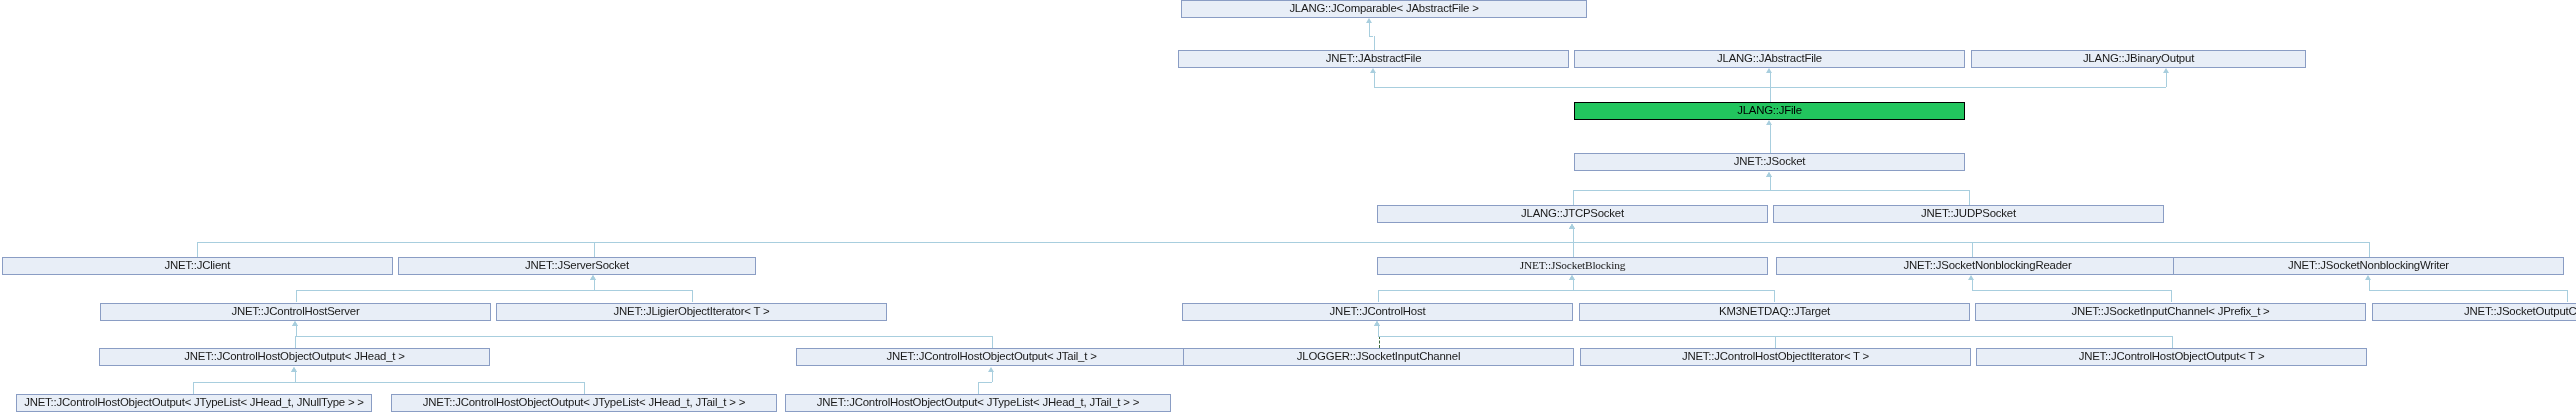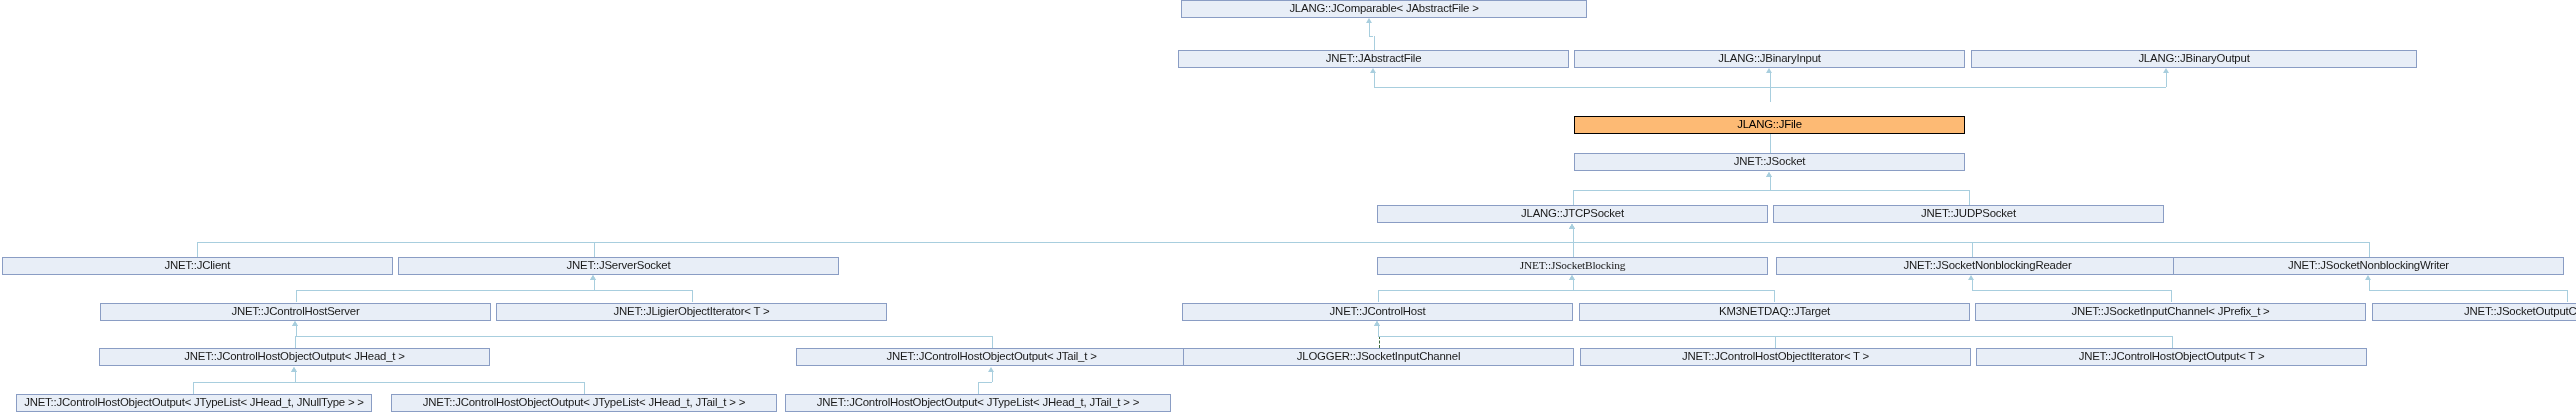--- a/index.html
+++ b/index.html
@@ -29,24 +29,23 @@
     align-items: center;
     justify-content: center;
     text-align: center;
     white-space: nowrap;
     letter-spacing: -0.2px;
     height: 17.5px;
     cursor: pointer;
     user-select: none;
   }
   .node.current {
-    background: #fdba74;
+    background: #22c55e;
     border: 1.3px solid #000000;
     color: #000000;
-    margin-top: 14px;
   }
   .edge {
     position: absolute;
     background: #a8cede;
   }
   .edge.v { width: 0.9px; }
   .edge.h { height: 0.9px; }
   .arrow {
     position: absolute;
     width: 0;
@@ -169,41 +168,41 @@
       <div class="edge v" style="left: 978px; top: 382px; height: 12.3px;"></div>
     </div>
   <div id="node-layer">
       <div class="node" style="left: 1181px; top: 0px; width: 406px;">
         <span>JLANG::JComparable&lt; JAbstractFile &gt;</span>
       </div>
       <div class="node" style="left: 1178px; top: 50px; width: 391px;">
         <span>JNET::JAbstractFile</span>
       </div>
       <div class="node" style="left: 1574px; top: 50px; width: 391px;">
-        <span>JLANG::JBinaryInput</span>
-      </div>
-      <div class="node" style="left: 1971px; top: 50px; width: 446px;">
+        <span>JLANG::JAbstractFile</span>
+      </div>
+      <div class="node" style="left: 1971px; top: 50px; width: 335px;">
         <span>JLANG::JBinaryOutput</span>
       </div>
       <div class="node current" style="left: 1574px; top: 102px; width: 391px;">
         <span>JLANG::JFile</span>
       </div>
       <div class="node" style="left: 1574px; top: 153px; width: 391px;">
         <span>JNET::JSocket</span>
       </div>
       <div class="node" style="left: 1377px; top: 205px; width: 391px;">
         <span>JLANG::JTCPSocket</span>
       </div>
       <div class="node" style="left: 1773px; top: 205px; width: 391px;">
         <span>JNET::JUDPSocket</span>
       </div>
       <div class="node" style="left: 1.8px; top: 257px; width: 391px;">
         <span>JNET::JClient</span>
       </div>
-      <div class="node" style="left: 398px; top: 257px; width: 441px;">
+      <div class="node" style="left: 398px; top: 257px; width: 358px;">
         <span>JNET::JServerSocket</span>
       </div>
       <div class="node" style="left: 1377px; top: 257px; width: 391px; font-family: Liberation Serif, serif;">
         <span>JNET::JSocketBlocking</span>
       </div>
       <div class="node" style="left: 1776px; top: 257px; width: 423px;">
         <span>JNET::JSocketNonblockingReader</span>
       </div>
       <div class="node" style="left: 2173px; top: 257px; width: 391px;">
         <span>JNET::JSocketNonblockingWriter</span>

